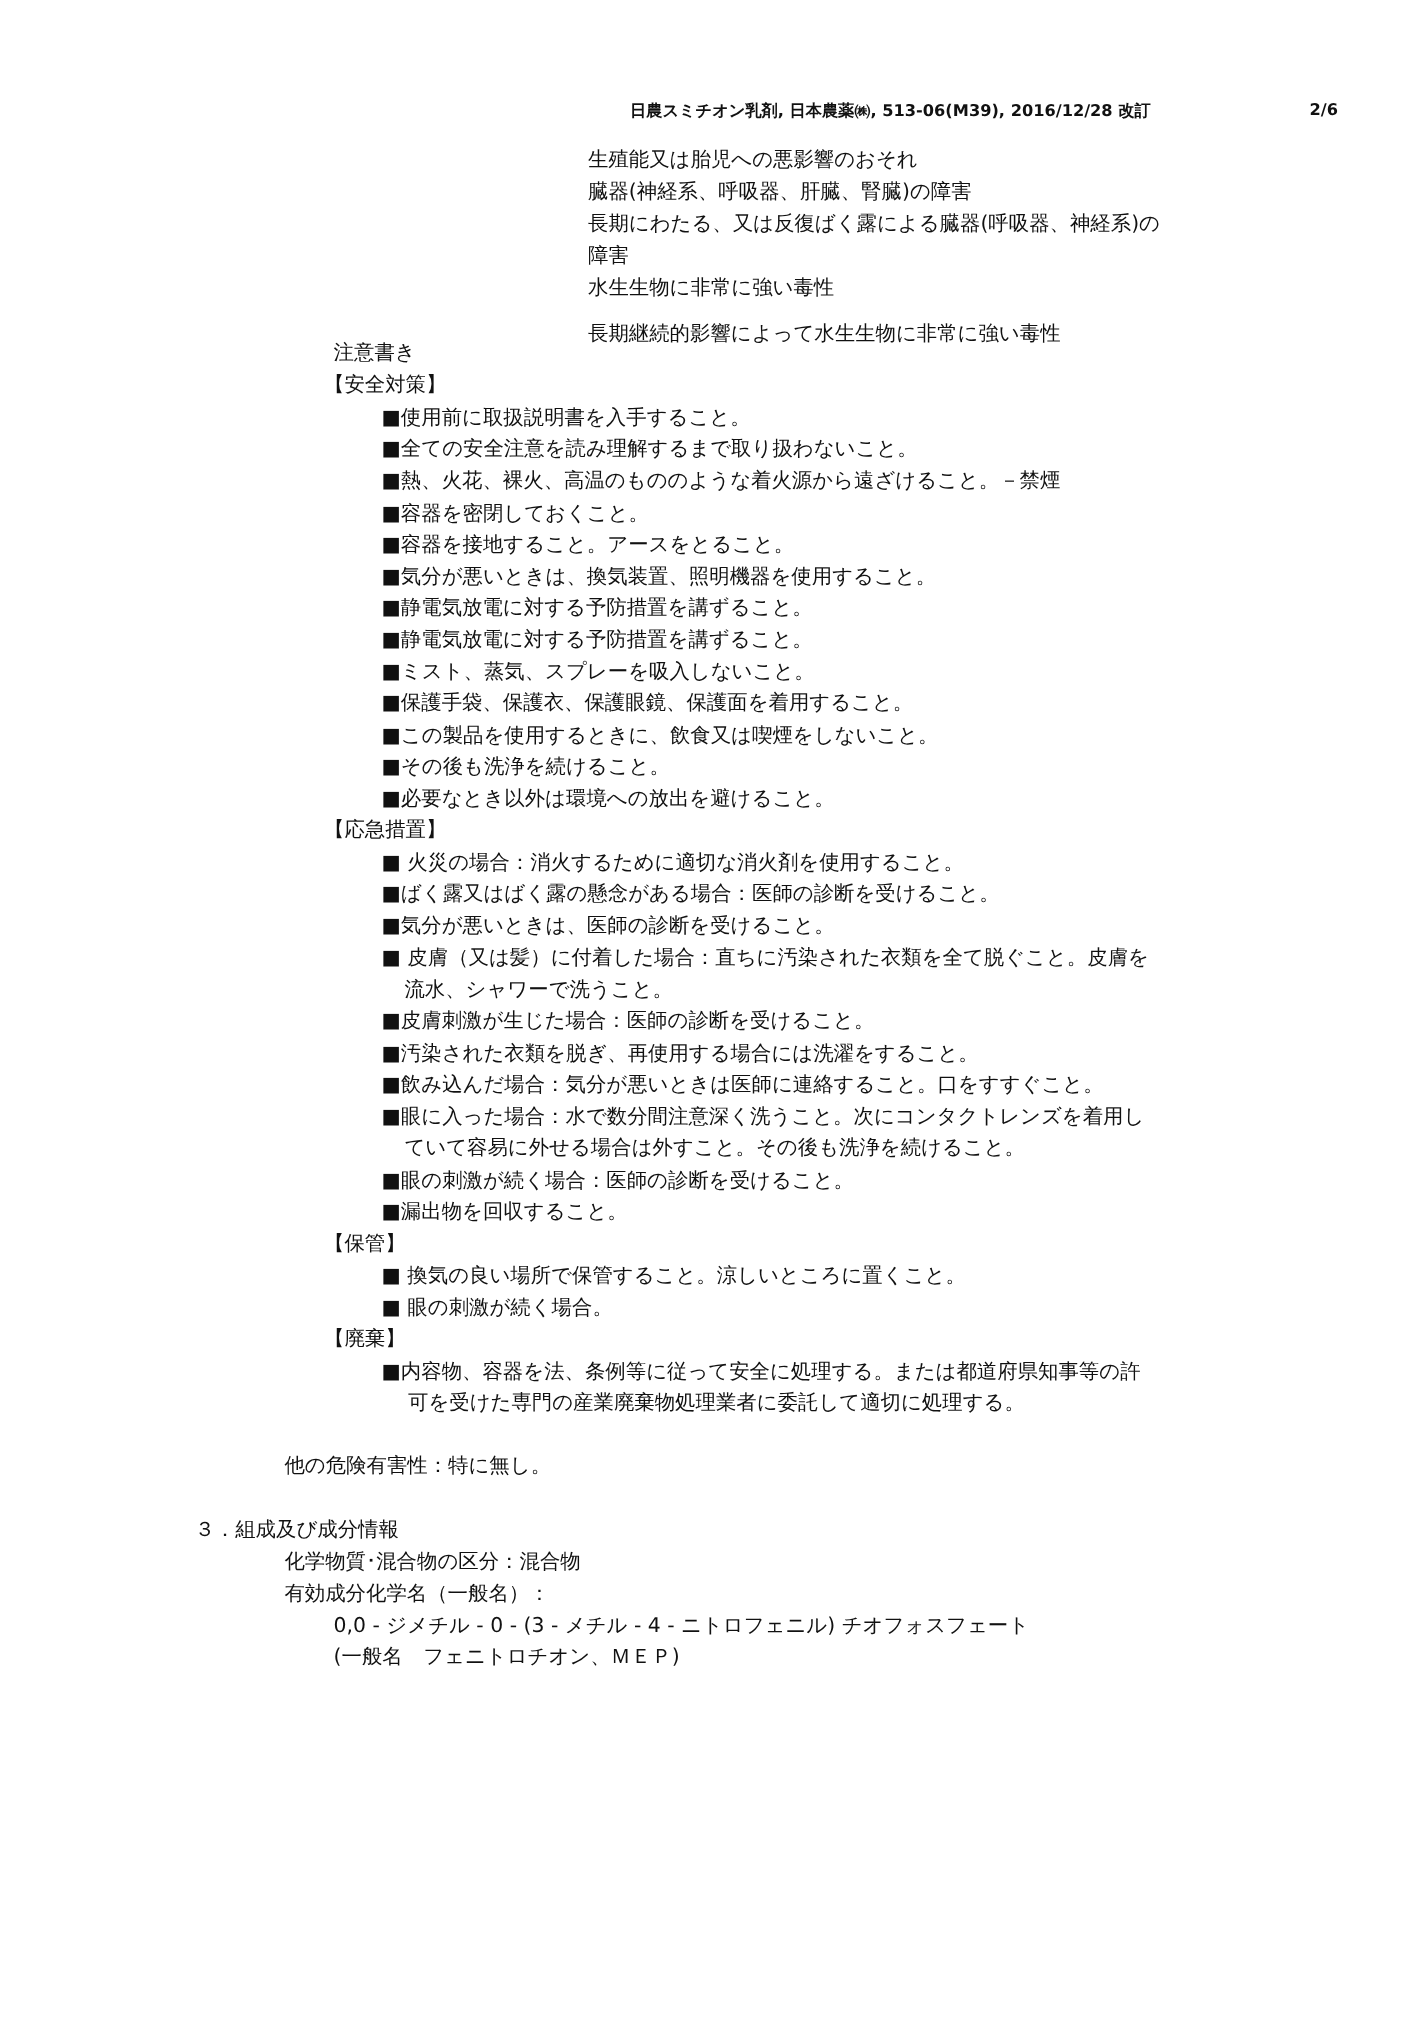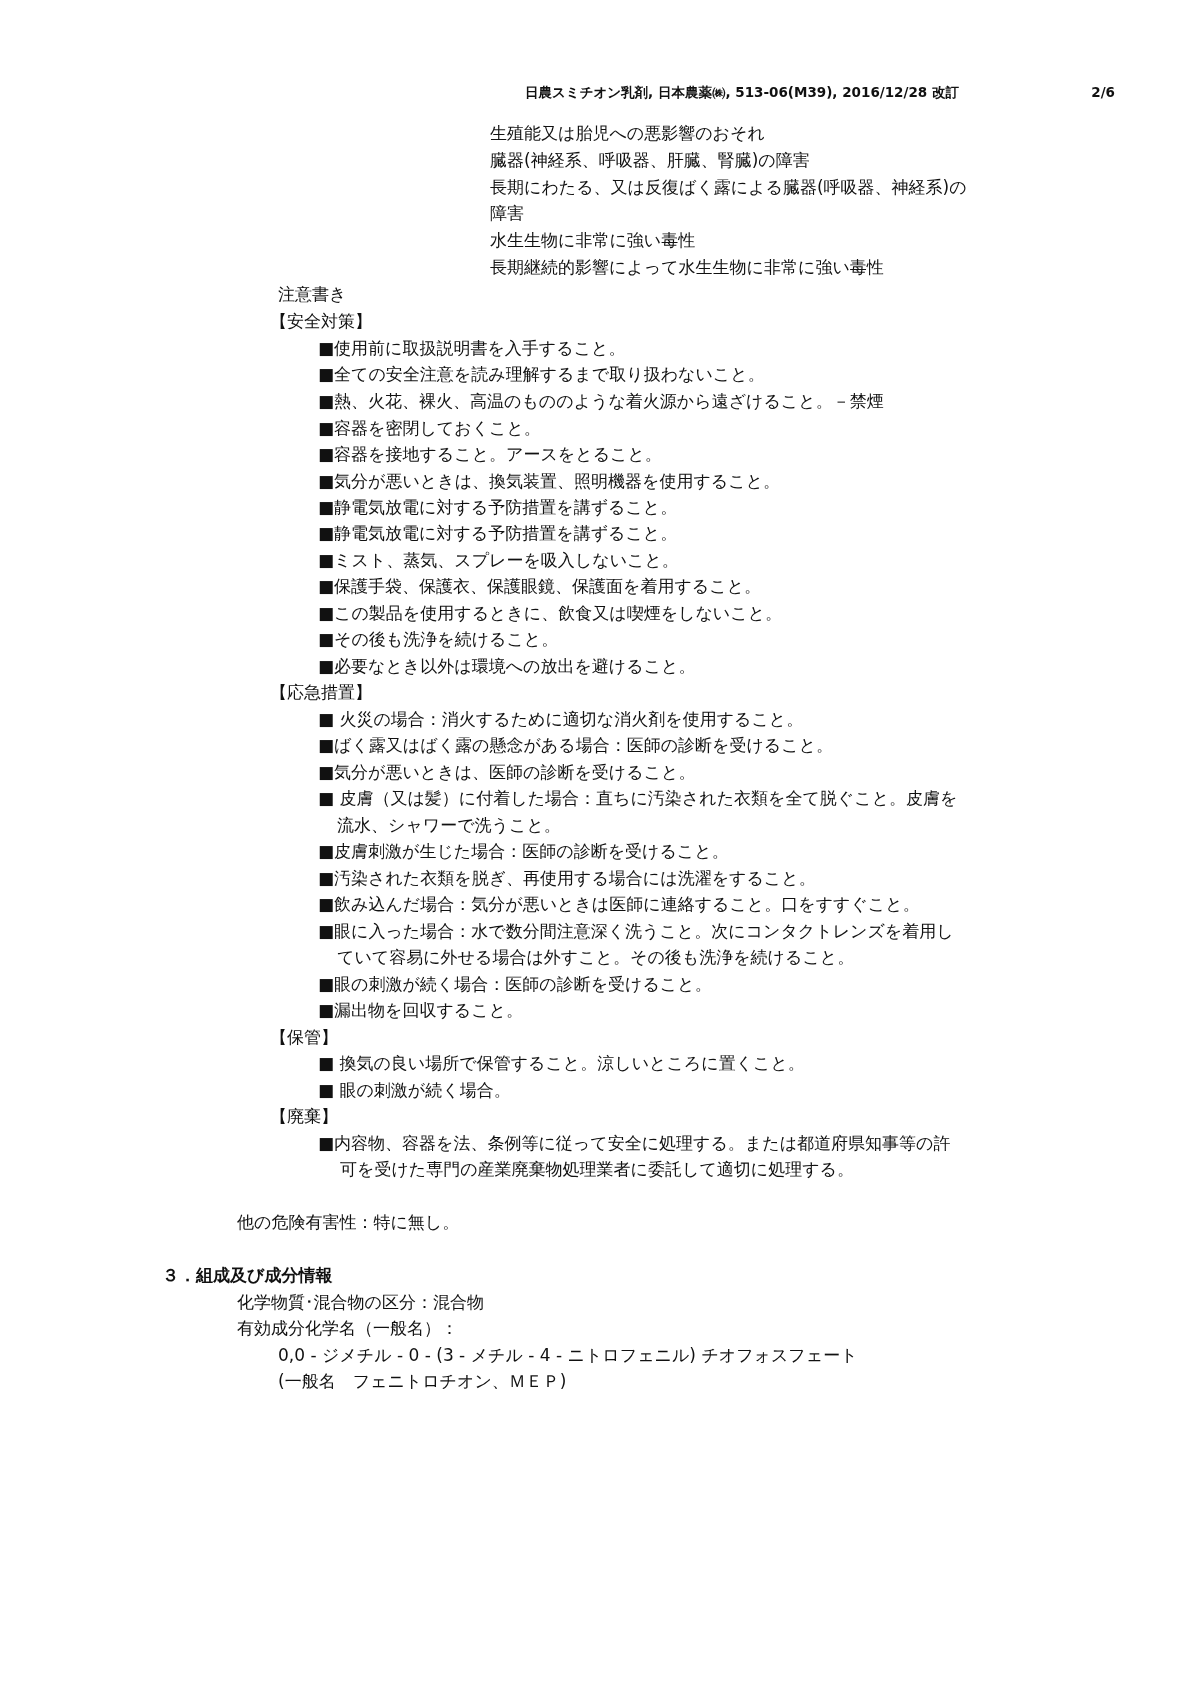--- a/index.html
+++ b/index.html
@@ -9,36 +9,36 @@
       color: #111111;
     }
     .header {
       position: absolute; top: 50px; left: 525px; width: 590px;
       font-size: 13.5px; font-weight: bold; white-space: nowrap; margin-top: 34px;
     }
     .header .page-num { position: absolute; right: 0; top: 0; }
     .line {
       position: absolute; font-size: 17px; white-space: nowrap; line-height: 20px;
     }
-    .bold { font-weight: bold; }
+    .bold { font-weight: normal; }
   </style>
 </head>
 <body>
 
 <div class="header">
   <span>日農スミチオン乳剤, 日本農薬㈱, 513-06(M39), 2016/12/28 改訂</span>
   <span class="page-num">2/6</span>
 </div>
 
 <div class="line" style="top:123px;left:490px">生殖能又は胎児への悪影響のおそれ</div>
 <div class="line" style="top:150px;left:490px">臓器(神経系、呼吸器、肝臓、腎臓)の障害</div>
 <div class="line" style="top:177px;left:490px">長期にわたる、又は反復ばく露による臓器(呼吸器、神経系)の</div>
 <div class="line" style="top:203px;left:490px">障害</div>
 <div class="line" style="top:230px;left:490px">水生生物に非常に強い毒性</div>
-<div class="line" style="top:257px;left:490px">長期継続的影響によって水生生物に非常に強い毒性</div>
+<div class="line" style="top:268px;left:490px">長期継続的影響によって水生生物に非常に強い毒性</div>
 
 <div class="line" style="top:284px;left:278px">注意書き</div>
 <div class="line" style="top:311px;left:270px">【安全対策】</div>
 <div class="line" style="top:338px;left:318px">■使用前に取扱説明書を入手すること。</div>
 <div class="line" style="top:364px;left:318px">■全ての安全注意を読み理解するまで取り扱わないこと。</div>
 <div class="line" style="top:391px;left:318px">■熱、火花、裸火、高温のもののような着火源から遠ざけること。－禁煙</div>
 <div class="line" style="top:418px;left:318px">■容器を密閉しておくこと。</div>
 <div class="line" style="top:444px;left:318px">■容器を接地すること。アースをとること。</div>
 <div class="line" style="top:471px;left:318px">■気分が悪いときは、換気装置、照明機器を使用すること。</div>
 <div class="line" style="top:497px;left:318px">■静電気放電に対する予防措置を講ずること。</div>

